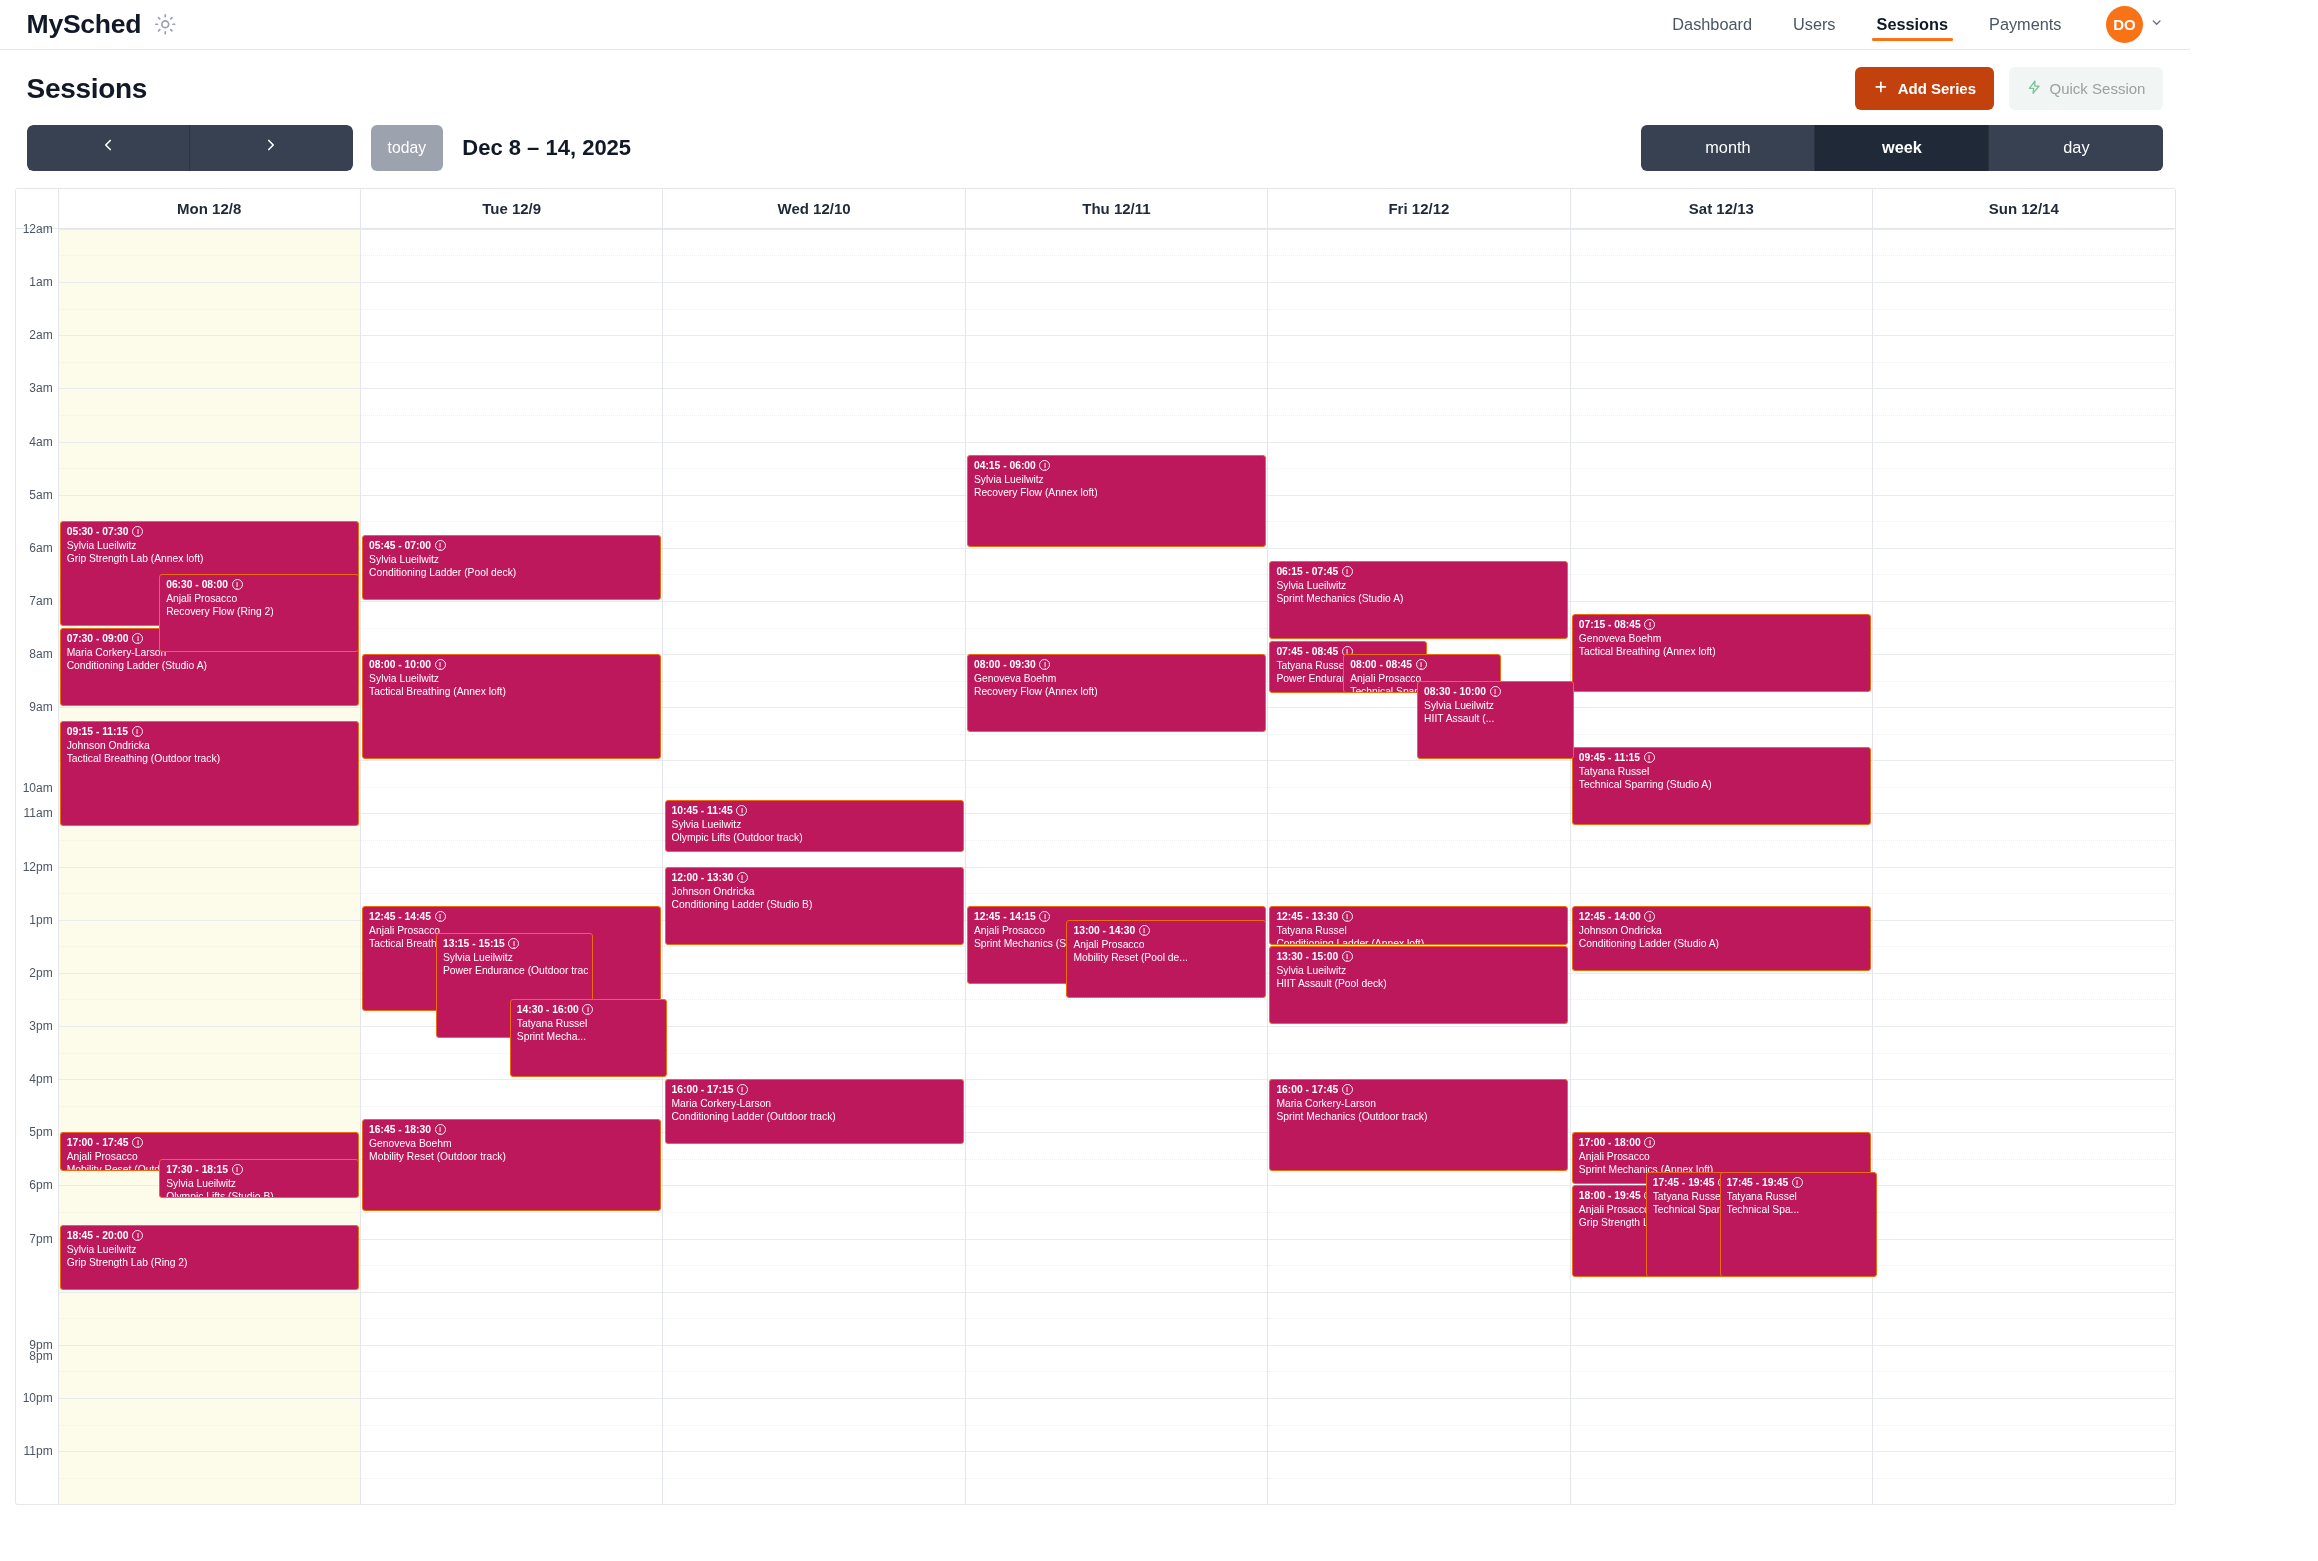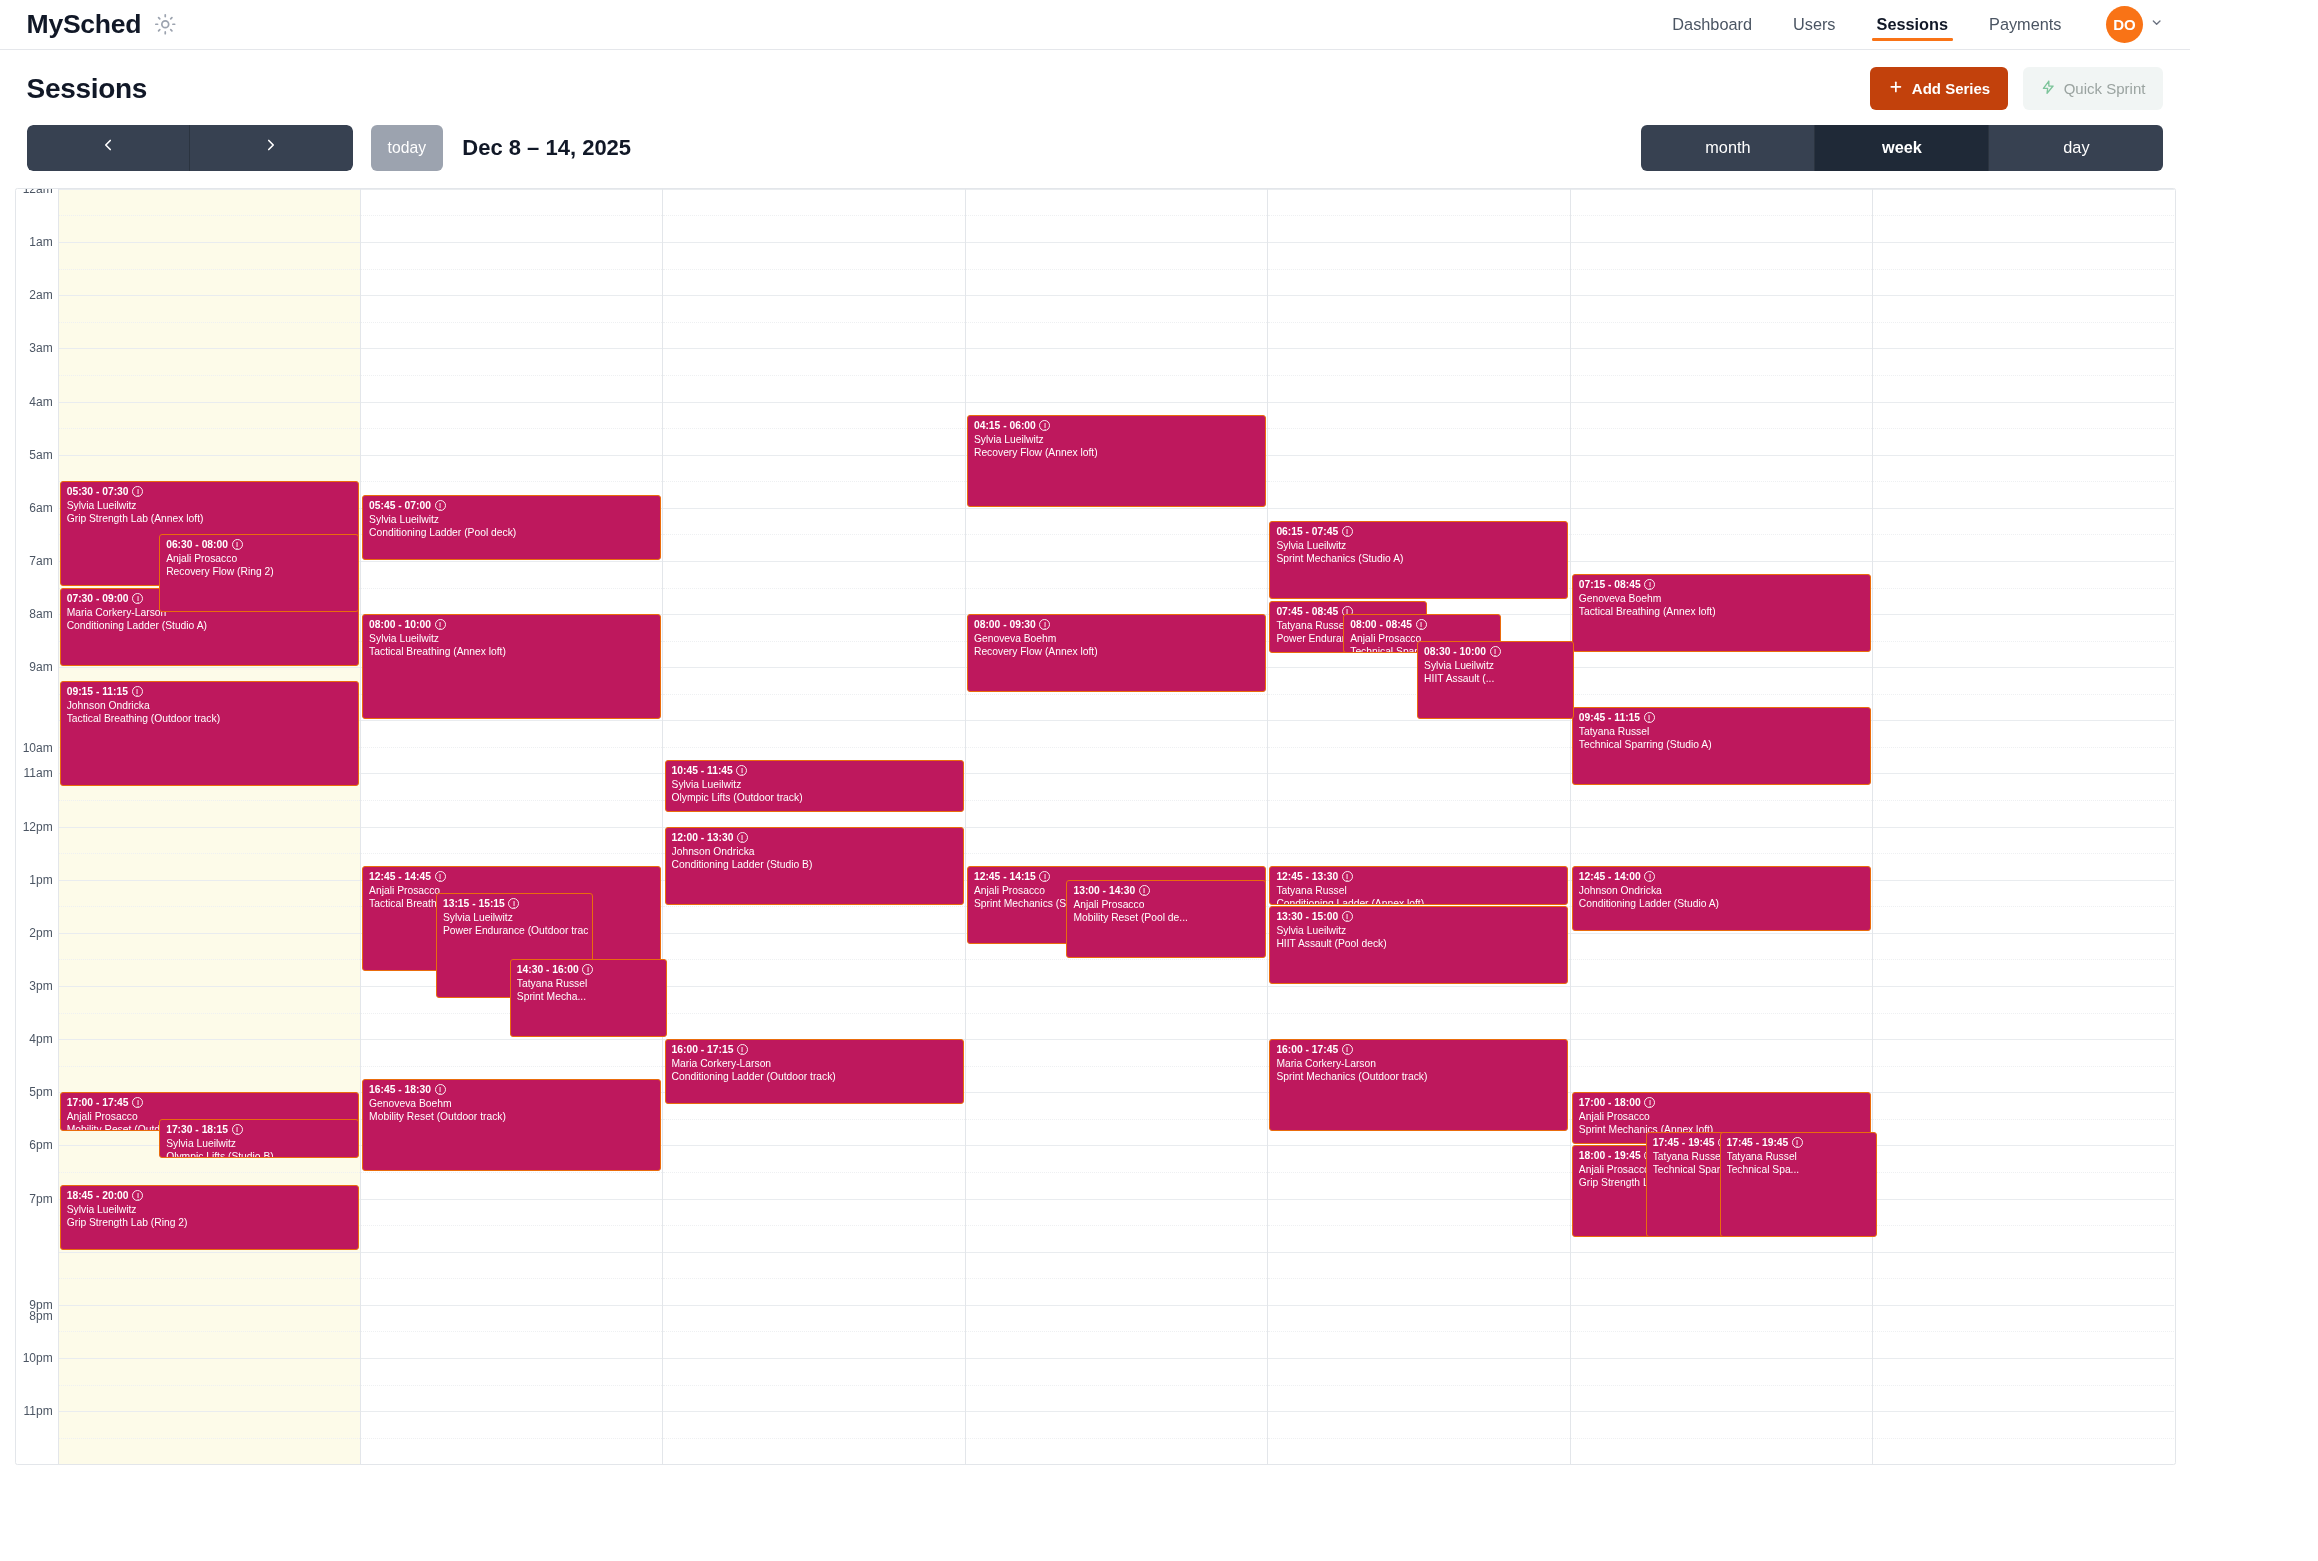--- a/index.html
+++ b/index.html
@@ -353,21 +353,21 @@
           </svg>
       </span>
       <span>Add Series</span>
     </button>
     <button class="btn btn-ghost">
       <span>
         <svg width="14.5" height="14.5" viewBox="0 0 24 24" fill="none" stroke="#7cc49a" stroke-width="2.2" stroke-linecap="round" stroke-linejoin="round">
             <polyline points="13 2 4 14 11 14 10 22 20 10 13 10 13 2"></polyline>
           </svg>
       </span>
-      <span>Quick Sprint</span>
+      <span>Quick Session</span>
     </button>
   </div>
 
   <div class="toolbar">
     <div class="navgroup">
       <button class="nav-btn prev">
         <span>
           <svg width="18" height="18" viewBox="0 0 24 24" fill="none" stroke="currentColor" stroke-width="2.2" stroke-linecap="round" stroke-linejoin="round">
               <polyline points="15 18 9 12 15 6"></polyline>
             </svg>
@@ -385,20 +385,30 @@
     <div class="range-title">Dec 8 – 14, 2025</div>
     <div class="toolbar-spacer"></div>
     <div class="viewgroup">
       <button class="view-btn">month</button>
       <button class="view-btn active">week</button>
       <button class="view-btn">day</button>
     </div>
   </div>
 
   <div class="calendar">
+    <div class="cal-head">
+      <div class="gutter-head"></div>
+      <div class="day-head">Mon 12/8</div>
+      <div class="day-head">Tue 12/9</div>
+      <div class="day-head">Wed 12/10</div>
+      <div class="day-head">Thu 12/11</div>
+      <div class="day-head">Fri 12/12</div>
+      <div class="day-head">Sat 12/13</div>
+      <div class="day-head">Sun 12/14</div>
+    </div>
     <div class="cal-body" id="cal-body" style="height: 1275px;">
       <div class="gutter" id="gutter" style="height: 1275px;">
           <div class="hour-label" style="top: 0px;">12am</div>
           <div class="hour-label" style="top: 53px;">1am</div>
           <div class="hour-label" style="top: 106px;">2am</div>
           <div class="hour-label" style="top: 159px;">3am</div>
           <div class="hour-label" style="top: 213px;">4am</div>
           <div class="hour-label" style="top: 266px;">5am</div>
           <div class="hour-label" style="top: 319px;">6am</div>
           <div class="hour-label" style="top: 372px;">7am</div>

